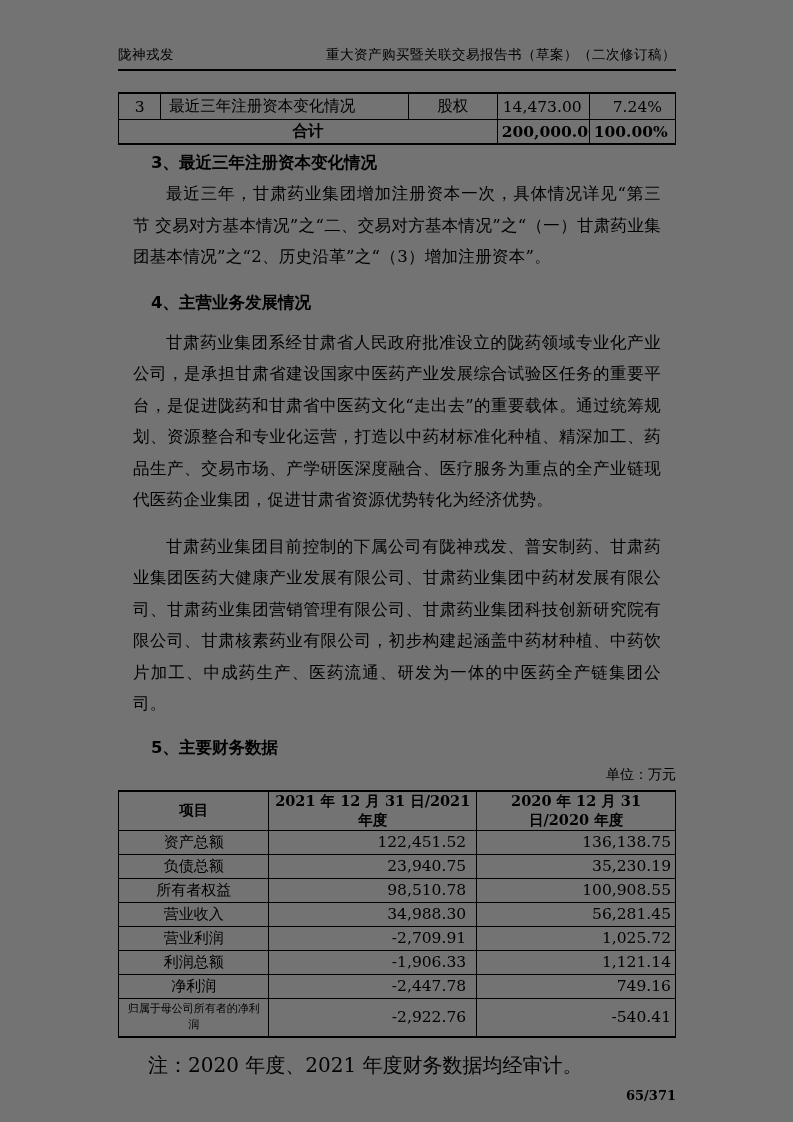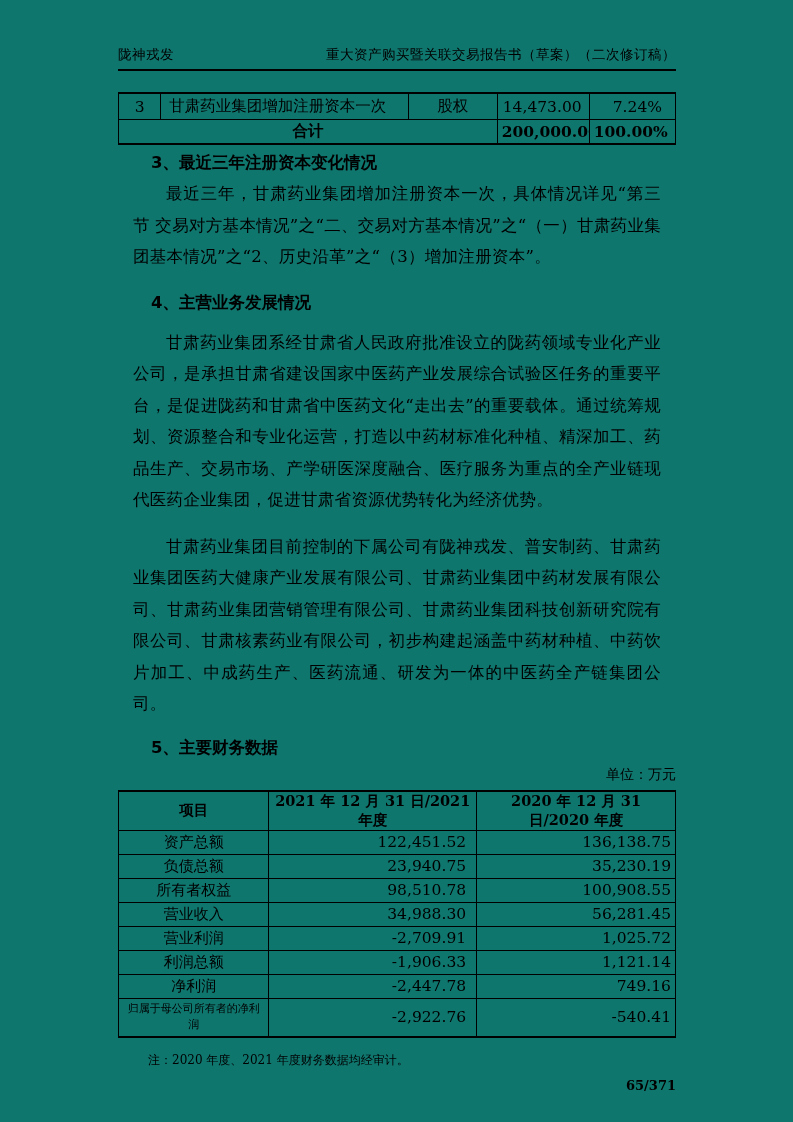--- a/index.html
+++ b/index.html
@@ -1,20 +1,20 @@
 <!DOCTYPE html>
 <html lang="zh"><head>
 <meta charset="utf-8">
 <style>
   html,body{margin:0;padding:0;background:#9e9e9e;}
   .page{
     position:relative;
     width:793px;height:1122px;
     margin:0 auto;
-    background:#0f766e;
+    background:#737373;
     color:#000;
     font-family:"DejaVu Serif","Liberation Serif",serif;
     box-sizing:border-box;
     padding:46px 117px 0 118px;
     overflow:hidden;
   }
   
   .doc-header{
     display:flex;justify-content:space-between;align-items:flex-end;
     border-bottom:2px solid #000;
@@ -72,21 +72,21 @@
   .fin td{height:23px;padding:0 4px;}
   .fin .lbl{text-align:center;font-size:15px;}
   .fin .num{text-align:right;font-family:"DejaVu Serif","Liberation Serif",serif;}
   .fin .num-a{padding-right:10px;}
   .fin .num-b{}
   .fin .wrap-lbl{line-height:16.5px;padding:2px 4px;font-size:11px;}
   
   .note-line{
     margin-top:14px;
     padding-left:30px;
-    font-size:12px;
+    font-size:20px;
   }
   .page-footer{
     margin-top:9px;
     text-align:right;
     font-weight:bold;
     font-size:13px;
     font-family:"DejaVu Serif","Liberation Serif",serif;
   }
 </style>
 </head>
@@ -103,21 +103,21 @@
     <colgroup>
       <col style="width:7.6%">
         <col style="width:44.4%">
         <col style="width:16%">
         <col style="width:16.5%">
         <col style="width:15.5%">
     </colgroup>
     <tbody>
       <tr>
         <td class="c-center">3</td>
-        <td class="c-left">甘肃药业集团增加注册资本一次</td>
+        <td class="c-left">最近三年注册资本变化情况</td>
         <td class="c-center">股权</td>
         <td class="c-right">14,473.00</td>
         <td class="c-pct">7.24%</td>
       </tr>
       <tr class="total-row">
         <td class="c-center" colspan="3">合计</td>
         <td class="c-right">200,000.00</td>
         <td class="c-pct">100.00%</td>
       </tr>
     </tbody>

